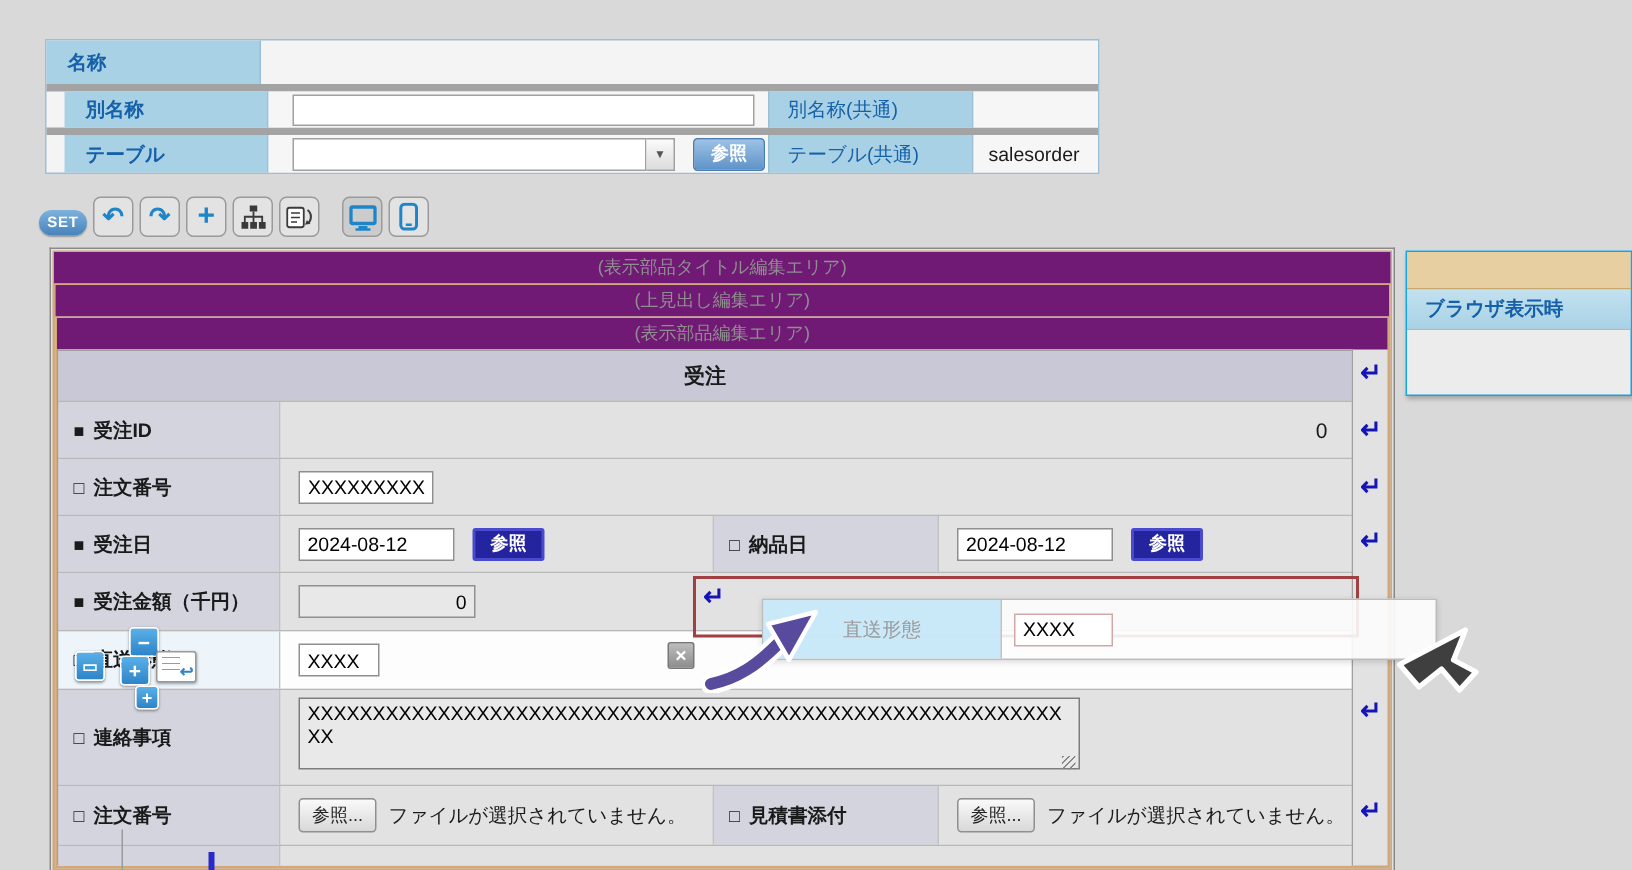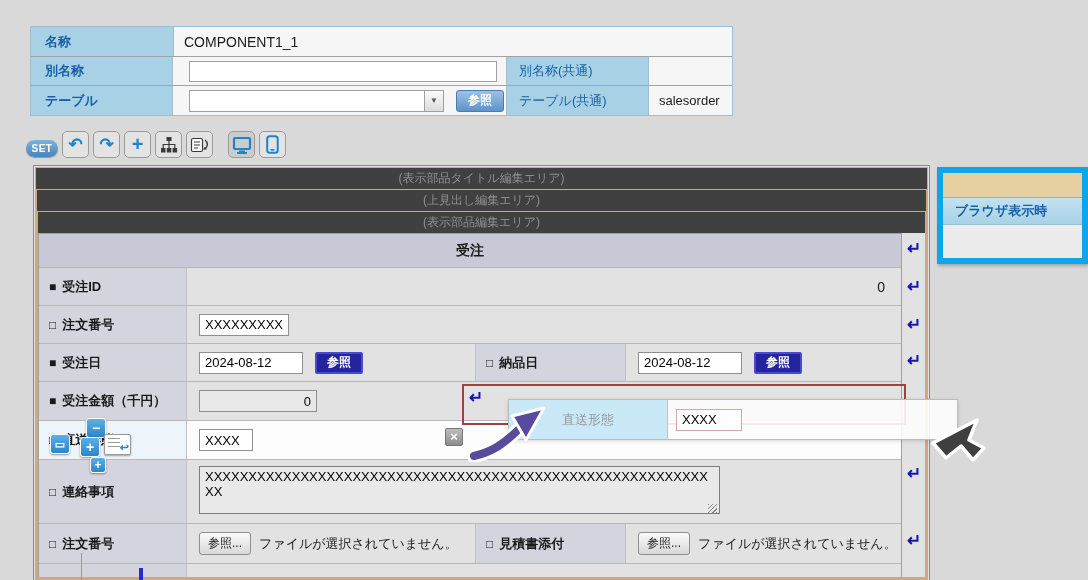--- a/index.html
+++ b/index.html
@@ -8,21 +8,21 @@
     position:relative;
     background:#d9d9d9;
     font-family:"Liberation Sans", sans-serif;
     color:#1a1a1a;
   }
 
   
   .htable { position:absolute; left:30px; top:26px; width:703px;
             border:1px solid #9bbfd6; background:#f4f4f4; }
   .hrow { display:flex; height:29px; }
-  .hrow + .hrow { border-top:1px solid #a3a3a3; }
+  .hrow + .hrow { border-top:5px solid #a3a3a3;padding-left:12px; }
   .hrow.h30 { height:30px;justify-content:flex-end; }
   .hlabel { width:143px; background:#a9d1e6; color:#1560a8; font-weight:bold;
             font-size:13px; display:flex; align-items:center; padding-left:14px;
             border-right:1px solid #9bbfd6; }
   .hlabel2 { width:144px; background:#a9d1e6; color:#1560a8; font-weight:normal;
              font-size:13px; display:flex; align-items:center; padding-left:12px;
              border-left:1px solid #9bbfd6; border-right:1px solid #9bbfd6; }
   .hval { flex:1; background:#f6f6f6; display:flex; align-items:center;
           font-size:14px; padding-left:10px; }
   .hval.mid { width:333px; flex:none; }
@@ -56,21 +56,21 @@
           font-family:"Liberation Sans",sans-serif; }
   .tbtn.active { background:#cccccc; }
   .tbtn.gap { margin-left:11px; }
 
   
   .editor { position:absolute; left:33px; top:165px; width:897px; height:415px;
             border:1px solid #8a8a8a; border-bottom:none; background:#e2e2e2;
             padding:1px; overflow:hidden; }
   .tanbox { border:1px solid #d0a87a; }
   .area-bar { height:21px; line-height:21px; text-align:center; color:#8f8f8f;
-              font-size:12px; background:#404040; }
+              font-size:12px; background:#701a75; }
   .form-wrap { display:flex; }
   .ftable { flex:1; border:1px solid #a0a0a0; border-bottom:none;
             background:#e2e2e2; margin-right:0; }
   .gutter { width:23px; }
   .fheader { height:33px; background:#c8c8d7; display:flex; align-items:center;
              justify-content:center; font-size:14px; font-weight:bold; }
   .frow { display:flex; border-top:1px solid #b8b8b8; }
   .h38 { height:38px; } .h39 { height:39px; } .h64 { height:64px; }
   .h40 { height:40px; } .h14 { height:14px; }
   .lcell { width:148px; background:#d4d4df; display:flex; align-items:center;
@@ -137,41 +137,40 @@
   .dchip .lines { width:12px; height:10px;
            background:repeating-linear-gradient(#9a9a9a 0 1px,transparent 1px 4px); }
   .dchip .harrow { position:absolute; right:1px; bottom:0; color:#2d84c8;
            font-size:11px; font-weight:bold; }
 
   .cursor-svg { position:absolute; left:931px; top:417px; }
   .annot-svg { position:absolute; left:468px; top:402px; }
 
   
   .spanel { position:absolute; left:937px; top:167px; width:151px; height:97px;
-            background:#ececec; border:6px solid #0ea5e9;
+            background:#ececec; border:1px solid #0ea5e9;
             box-shadow:1px 2px 3px rgba(0,0,0,.25); }
   .spanel .phead { height:25px; background:#e7cfa1; border-bottom:1px solid #c9a86d; }
   .sitem { height:27px; background:linear-gradient(#c3e1ef,#a8d2e6);
            border-bottom:1px solid #96c0d4; color:#1560a8; font-size:13px;
            font-weight:bold; display:flex; align-items:center; padding-left:12px;
            cursor:pointer; }
   .sitem:first-of-type { border-top:1px solid #96c0d4; }
 
   .vline { position:absolute; left:81px; top:553px; width:1px; height:27px;
            background:#9a9a9a; }
   .bluemark { position:absolute; left:139px; top:568px; width:4px; height:12px;
            background:#2a2ac8; }
 </style>
 </head>
 <body>
 
 <div class="htable">
   <div class="hrow">
     <div class="hlabel">名称</div>
-    <div class="hval">COMPONENT1_1</div>
   </div>
   <div class="hrow">
     <div class="hlabel">別名称</div>
     <div class="hval mid">
       <input class="tinput" value="" style="">
     </div>
     <div class="hlabel2">別名称(共通)</div>
     <div class="hval last"></div>
   </div>
   <div class="hrow h30">

